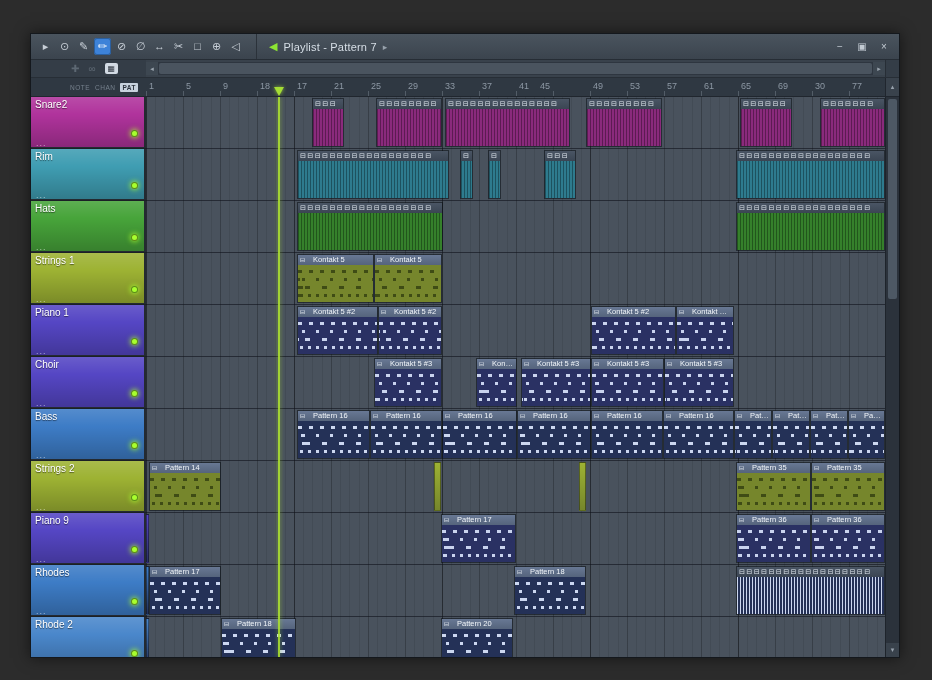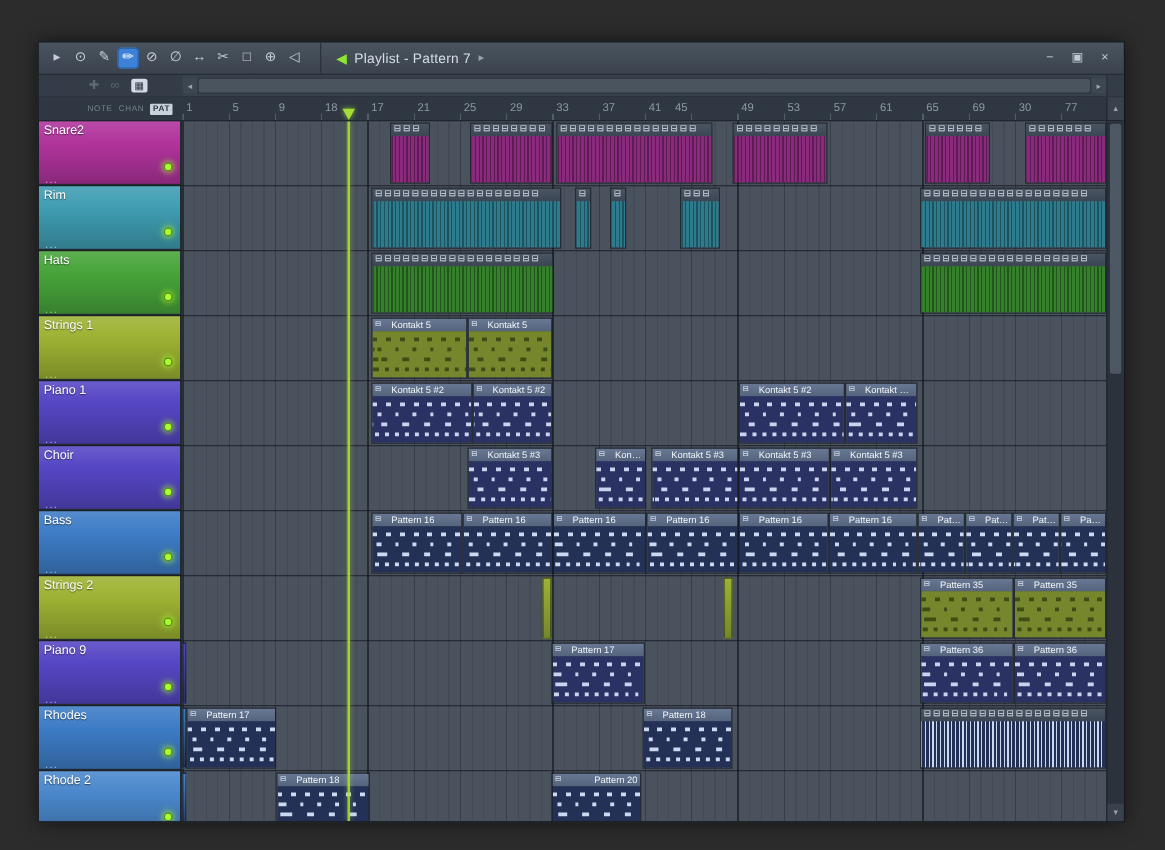--- a/index.html
+++ b/index.html
@@ -445,20 +445,27 @@
           </div>
           <div class="clip notes" style="left: 702px; width: 37px; --body: #243157; --alt: #ccd7f0; --tc: #3d7cc6;">
             <div class="chead named-head">
               <span class="cicon">⊟</span>
               <span class="clabel">Pattern 16</span>
             </div>
             <div class="cbody"></div>
           </div>
         </div>
         <div class="grow" style="top: 364px;">
+          <div class="clip notes" style="left: 3px; width: 72px; --body: #76862c; --alt: #3f4c15; --tc: #9db233;">
+            <div class="chead named-head">
+              <span class="cicon">⊟</span>
+              <span class="clabel">Pattern 14</span>
+            </div>
+            <div class="cbody"></div>
+          </div>
           <div class="clip sliver" style="left: 288px; width: 7px; --body: #76862c; --alt: #3f4c15; --tc: #9db233;"></div>
           <div class="clip sliver" style="left: 433px; width: 7px; --body: #76862c; --alt: #3f4c15; --tc: #9db233;"></div>
           <div class="clip notes" style="left: 590px; width: 75px; --body: #76862c; --alt: #3f4c15; --tc: #9db233;">
             <div class="chead named-head">
               <span class="cicon">⊟</span>
               <span class="clabel">Pattern 35</span>
             </div>
             <div class="cbody"></div>
           </div>
           <div class="clip notes" style="left: 665px; width: 74px; --body: #76862c; --alt: #3f4c15; --tc: #9db233;">
@@ -516,21 +523,21 @@
         </div>
         <div class="grow" style="top: 520px;">
           <div class="clip sliver" style="left: 0px; width: 3px; --body: #243157; --alt: #ccd7f0; --tc: #4a87cb;"></div>
           <div class="clip notes" style="left: 75px; width: 75px; --body: #243157; --alt: #ccd7f0; --tc: #4a87cb;">
             <div class="chead named-head">
               <span class="cicon">⊟</span>
               <span class="clabel">Pattern 18</span>
             </div>
             <div class="cbody"></div>
           </div>
-          <div class="clip notes" style="left: 295px; width: 72px; text-align: right; --body: #243157; --alt: #ccd7f0; --tc: #4a87cb;">
+          <div class="clip notes" style="left: 295px; width: 72px; --body: #243157; --alt: #ccd7f0; --tc: #4a87cb;">
             <div class="chead named-head">
               <span class="cicon">⊟</span>
               <span class="clabel">Pattern 20</span>
             </div>
             <div class="cbody"></div>
           </div>
         </div>
       </div>
     <div class="vscroll">
       <div class="vs-thumb"></div>

